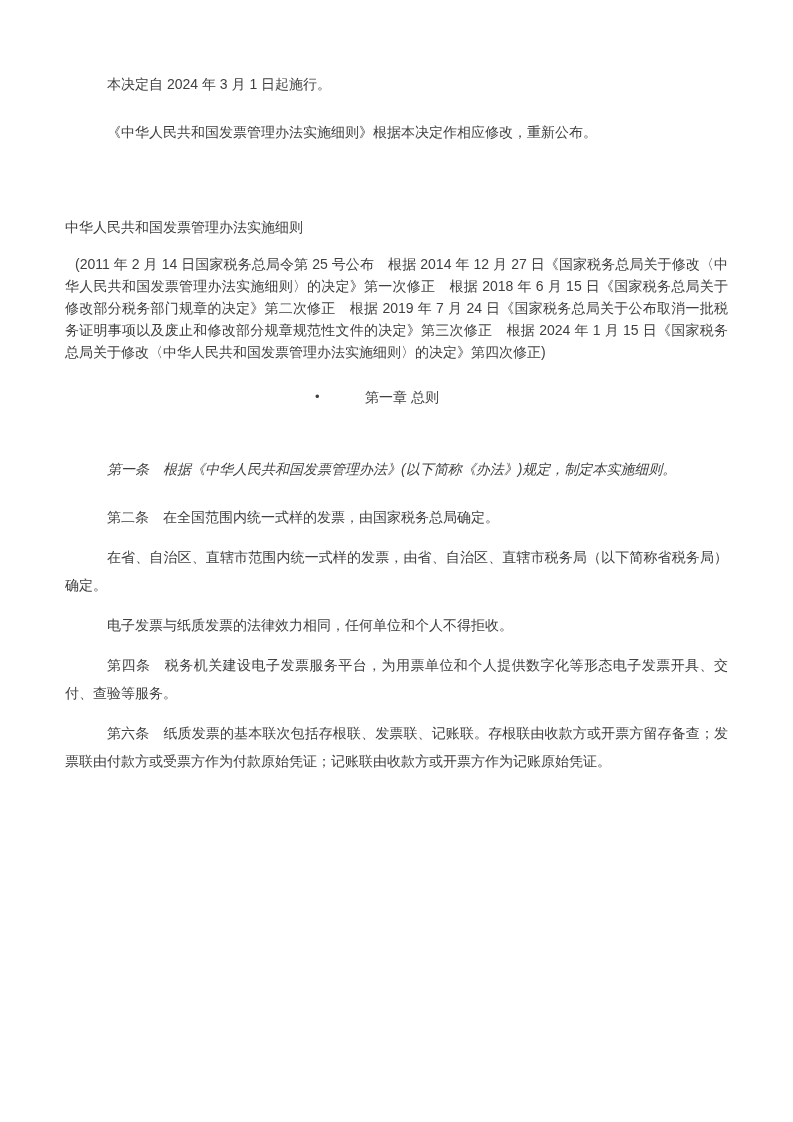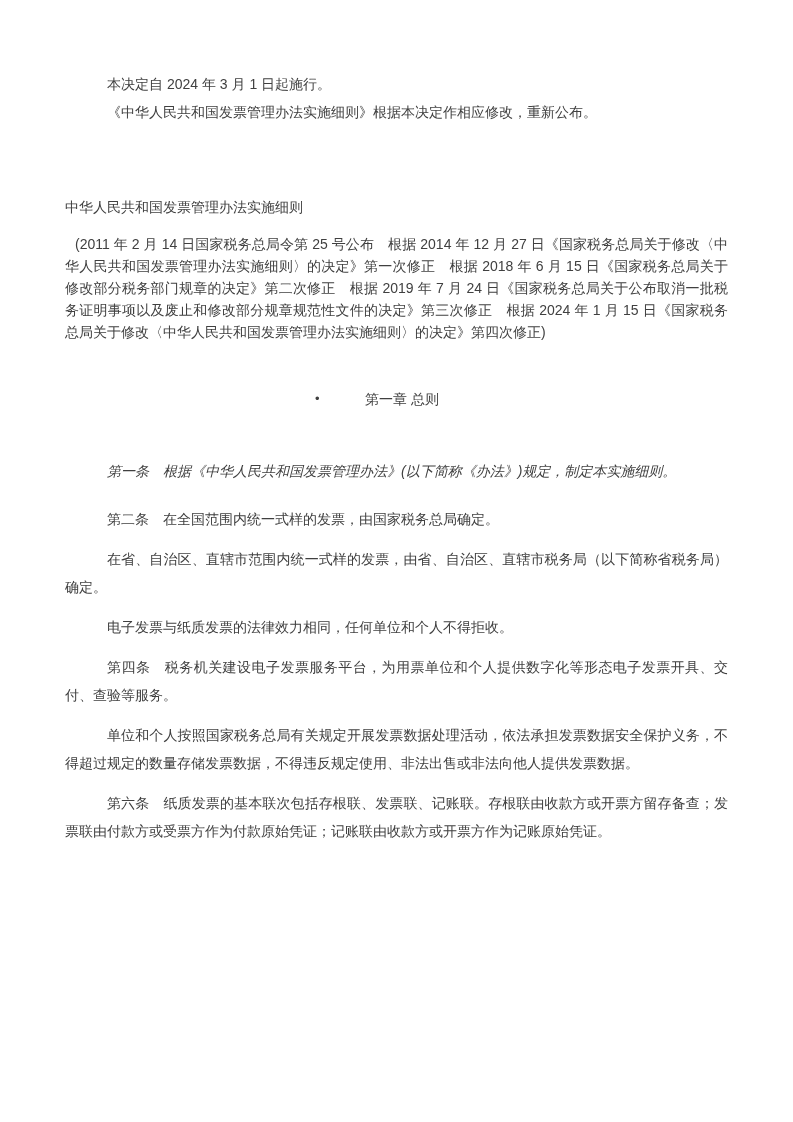--- a/index.html
+++ b/index.html
@@ -20,35 +20,35 @@
     color: #404040;
   }
   .para {
     font-size: 14px;
     line-height: 28px;
     text-align: justify;
     text-indent: 42px;
     margin-bottom: 12px;
     word-break: break-all;
   }
-  .para.preamble { margin-bottom: 0; }
+  .para.preamble { margin-bottom: 20px; }
   .para.preamble-last { margin-bottom: 67px; }
   .doc-title {
     font-size: 14px;
     line-height: 28px;
     text-align: left;
     text-indent: 0;
     margin-bottom: 12px;
   }
   .revision-note {
     font-size: 14px;
     line-height: 22px;
     text-align: justify;
     text-indent: 10px;
-    margin-bottom: 42px;
+    margin-bottom: 20px;
     word-break: break-all;
   }
   .chapter-line {
     position: relative;
     height: 28px;
     line-height: 28px;
     font-size: 14px;
     margin-bottom: 44px;
   }
   .chapter-line .bullet {
@@ -80,16 +80,15 @@
   <div class="chapter-line">
     <span class="bullet">•</span>
     <span class="chapter-label">第一章 总则</span>
   </div>
 
   <p class="para article-first">第一条　根据《中华人民共和国发票管理办法》(以下简称《办法》)规定，制定本实施细则。</p>
   <p class="para">第二条　在全国范围内统一式样的发票，由国家税务总局确定。</p>
   <p class="para">在省、自治区、直辖市范围内统一式样的发票，由省、自治区、直辖市税务局（以下简称省税务局）确定。</p>
   <p class="para">电子发票与纸质发票的法律效力相同，任何单位和个人不得拒收。</p>
   <p class="para">第四条　税务机关建设电子发票服务平台，为用票单位和个人提供数字化等形态电子发票开具、交付、查验等服务。</p>
-  <p class="para">单位和个人按照国家税务总局有关规定开展发票数据处理活动，依法承担发票数据安全保护义务，不得超过规定的数量存储发票数据，不得违反规定使用、非法出售或非法向他人提供发票数据。</p>
   <p class="para">第六条　纸质发票的基本联次包括存根联、发票联、记账联。存根联由收款方或开票方留存备查；发票联由付款方或受票方作为付款原始凭证；记账联由收款方或开票方作为记账原始凭证。</p>
 
 </div>
 
 </body></html>

